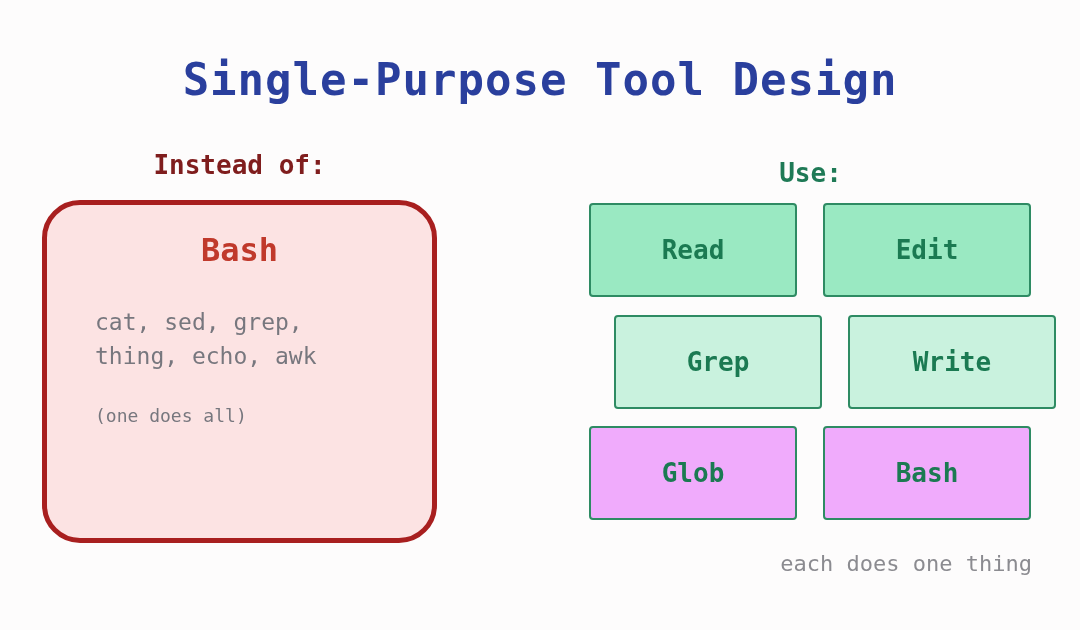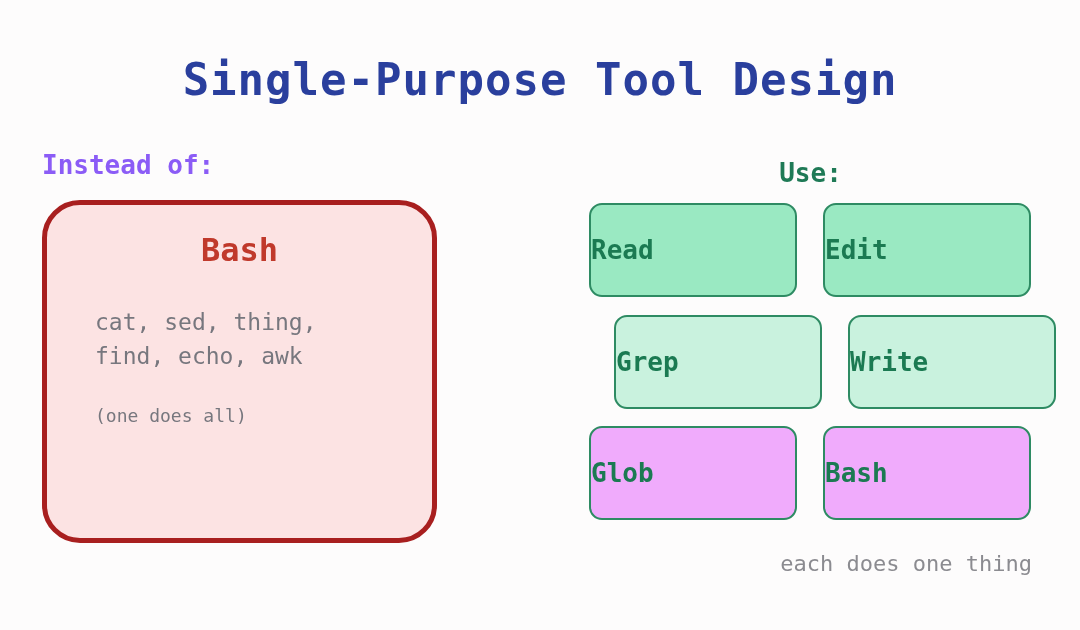--- a/index.html
+++ b/index.html
@@ -41,21 +41,22 @@
     position: absolute;
     font-family: "DejaVu Sans Mono", "Liberation Mono", monospace;
     font-size: 26px;
     font-weight: 700;
     white-space: nowrap;
   }
   .label-instead {
     left: 42px;
     top: 150px;
     width: 395px;
-    color: #8b5cf6;
+    text-align: center;
+    color: #7f1d1d;
   }
   .label-use {
     left: 589px;
     top: 158px;
     width: 443px;
     text-align: center;
     color: #1f7a56;
   }
 
   
@@ -108,24 +109,24 @@
     top: 203px;
     width: 443px;
     height: 317px;
   }
   .tool-box {
     position: absolute;
     box-sizing: border-box;
     width: 208px;
     height: 94px;
     border: 2px solid #2e8b63;
-    border-radius: 13px;
+    border-radius: 4px;
     display: flex;
     align-items: center;
-    justify-content: flex-start;
+    justify-content: center;
     font-family: "DejaVu Sans Mono", "Liberation Mono", monospace;
     font-size: 26px;
     font-weight: 700;
     color: #1b7a52;
   }
   .c0 { left: 0px; }
   .c1 { left: 234px; }
   .r0 { top: 0px; }
   .r1 { top: 112px; margin-left: 25px; }
   .r2 { top: 223px; }
@@ -153,22 +154,22 @@
 <div id="slide">
 
   <div class="title">Single-Purpose Tool Design</div>
 
   <div class="col-label label-instead">Instead of:</div>
 
   <div class="col-label label-use">Use:</div>
 
   <div class="bash-panel">
     <div class="bash-title">Bash</div>
-    <div class="bash-cmds"><span>cat, sed, thing,</span>
-<span>find, echo, awk</span></div>
+    <div class="bash-cmds"><span>cat, sed, grep,</span>
+<span>thing, echo, awk</span></div>
     <div class="bash-note">(one does all)</div>
   </div>
 
   <div class="tool-grid" id="tool-grid">
       <div class="tool-box r0 c0 tone-0">
         <span>Read</span>
       </div>
       <div class="tool-box r0 c1 tone-0">
         <span>Edit</span>
       </div>

